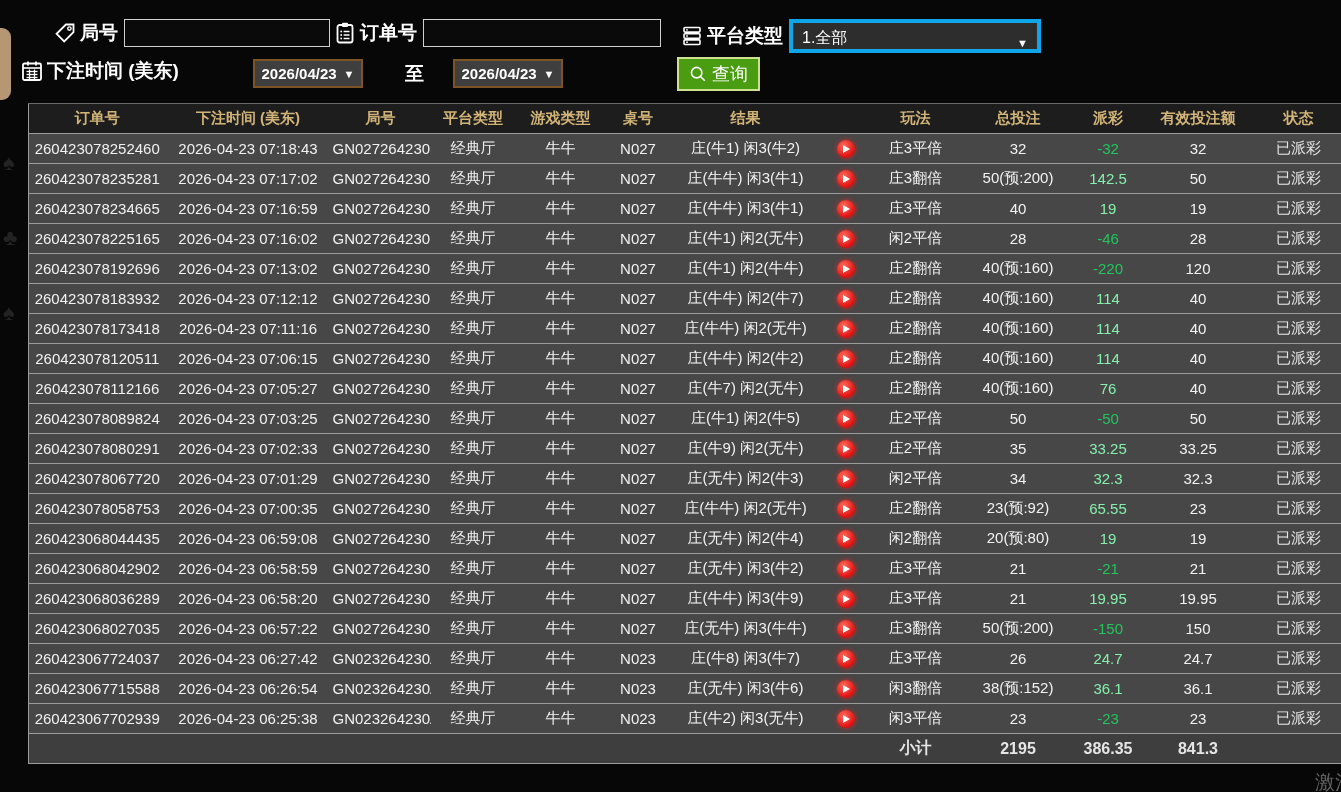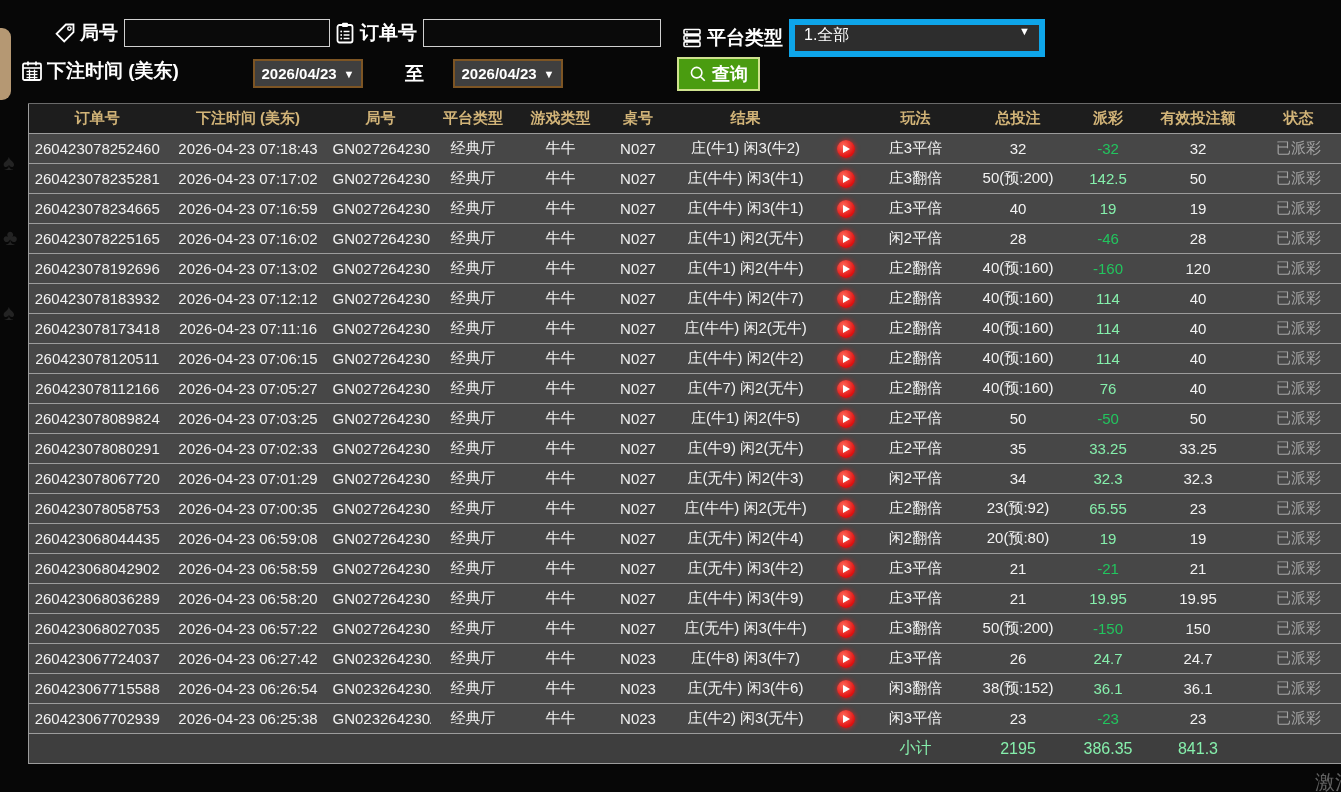--- a/index.html
+++ b/index.html
@@ -12,43 +12,43 @@
   .bg-sliver{position:absolute;left:-5px;top:28px;width:16px;height:72px;
     background:#c9a87f;border-radius:0 9px 9px 0;opacity:.9}
   .bg-suit{position:absolute;color:#232323;font-size:22px;left:3px}
   
   .fgroup{position:absolute;display:flex;align-items:center;white-space:nowrap}
   .flabel{font-size:19px;font-weight:bold;color:#fff;margin:0 6px 0 3px}
   .ficon{width:24px;height:24px;flex:0 0 auto}
   .txtinput{width:192px;height:26px;background:#0a0a0a;border:1px solid #d0d0d0;
     color:#fff;font-size:15px;padding:0 6px;outline:none}
   .txtinput.wide{width:224px}
-  .selectbox{width:226px;height:26px;background:#2d2d2d;border:6px solid #0ea5e9;
-    display:flex;align-items:flex-start;padding:0 9px;font-size:16px;color:#fff;cursor:pointer}
+  .selectbox{width:226px;height:26px;background:#2d2d2d;border:4px solid #0ea5e9;
+    display:flex;align-items:flex-end;padding:0 9px;font-size:16px;color:#fff;cursor:pointer}
   .selectbox .caret{margin-left:auto;font-size:11px;color:#fff}
   .datebox{height:25px;background:#3f3f3f;border:2px solid #7d5524;color:#fff;
     display:flex;align-items:center;justify-content:center;gap:7px;
     font-size:15px;font-weight:bold;cursor:pointer;padding:0 10px}
   .datebox .caret{font-size:11px}
   .querybtn{display:flex;align-items:center;gap:5px;background:#4a9c10;
-    border:2px solid #cfe18e;color:#fff;font-size:18px;font-weight:bold;
+    border:2px solid #cfe18e;color:#fff;font-size:18px;font-weight:normal;
     padding:3px 10px;cursor:pointer}
   
   table.bet{position:absolute;left:28px;top:103px;width:1313px;
     border-collapse:collapse;table-layout:fixed;
     border-left:1px solid #9c9c9c;border-top:1px solid #6a6a6a}
   table.bet th{height:29px;background:#1d1d1d;color:#d2b478;font-size:15px;
     font-weight:bold;border-bottom:1px solid #9c9c9c;padding:0;overflow:hidden;white-space:nowrap}
   table.bet td{height:29px;background:#474747;color:#f2f2f2;font-size:15px;
     text-align:center;border-bottom:1px solid #9c9c9c;padding:0 2px;
     overflow:hidden;white-space:nowrap}
   table.bet td.pos{color:#86efac}
   table.bet td.neg{color:#22c55e}
-  table.bet td.status{color:#a3a3a3}
-  tr.sum td{background:#3e3e3e;color:#86efac;font-weight:normal;font-size:16px}
+  table.bet td.status{color:#e5e5e5}
+  tr.sum td{background:#3e3e3e;color:#e5e5e5;font-weight:bold;font-size:16px}
   .play-btn{display:inline-flex;align-items:center;justify-content:center;
     width:18px;height:18px;border-radius:50%;cursor:pointer;vertical-align:middle;
     background:radial-gradient(circle at 38% 32%,#ff6a5a,#e00f0f 70%);
     box-shadow:0 0 5px rgba(255,30,30,.8)}
   .play-tri{width:0;height:0;border-left:7px solid #fff;margin-left:2px;
     border-top:4.5px solid transparent;border-bottom:4.5px solid transparent}
   
   .watermark{position:absolute;right:-14px;bottom:-4px;color:#6f6f6f;
     font-size:20px;opacity:.85}
 </style>
@@ -241,21 +241,21 @@
         <td>GN027264230BN</td>
         <td>经典厅</td>
         <td>牛牛</td>
         <td>N027</td>
         <td>庄(牛1) 闲2(牛牛)</td>
         <td><span class="play-btn">
             <span class="play-tri"></span>
           </span></td>
         <td>庄2翻倍</td>
         <td>40(预:160)</td>
-        <td class="neg">-160</td>
+        <td class="neg">-220</td>
         <td>120</td>
         <td class="status">已派彩</td>
       </tr>
       <tr>
         <td>260423078183932</td>
         <td>2026-04-23 07:12:12</td>
         <td>GN027264230BM</td>
         <td>经典厅</td>
         <td>牛牛</td>
         <td>N027</td>

